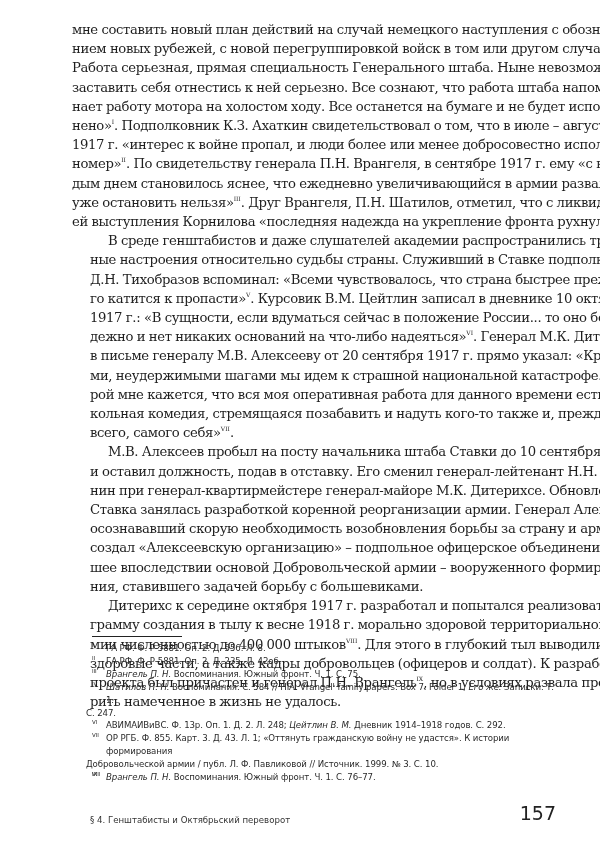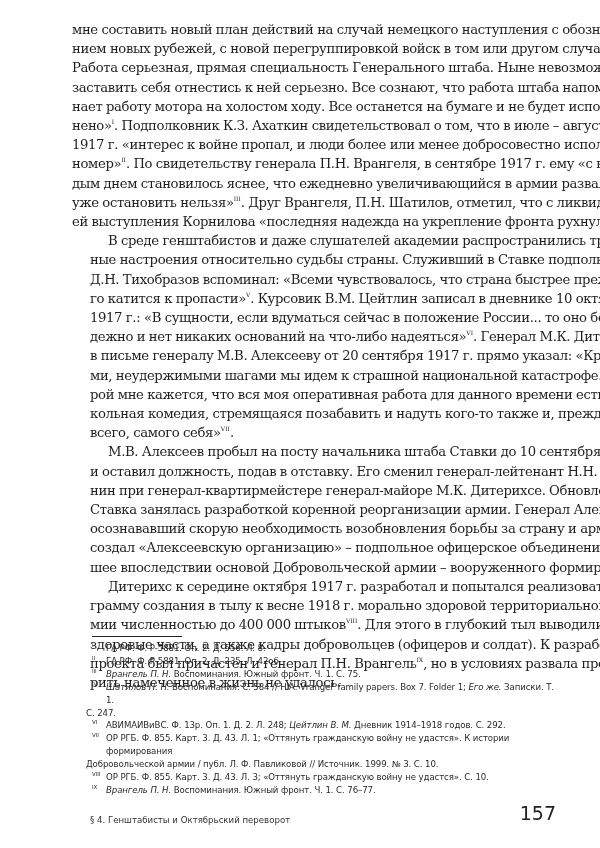--- a/index.html
+++ b/index.html
@@ -68,36 +68,37 @@
         <span class="line last">всего, самого себя»<sup class="fn">VII</sup>.</span>
       </p>
       <p class="indent">
         <span class="line" style="padding-left: 18px;">М.В. Алексеев пробыл на посту начальника штаба Ставки до 10 сентября 1917 г.</span>
         <span class="line">и оставил должность, подав в отставку. Его сменил генерал-лейтенант Н.Н. Духо-</span>
         <span class="line">нин при генерал-квартирмейстере генерал-майоре М.К. Дитерихсе. Обновленная</span>
         <span class="line">Ставка занялась разработкой коренной реорганизации армии. Генерал Алексеев,</span>
         <span class="line">осознававший скорую необходимость возобновления борьбы за страну и армию,</span>
         <span class="line">создал «Алексеевскую организацию» – подпольное офицерское объединение, став-</span>
         <span class="line">шее впоследствии основой Добровольческой армии – вооруженного формирова-</span>
+        <span class="line last">ния, ставившего задачей борьбу с большевиками.</span>
       </p>
       <p class="indent">
         <span class="line" style="padding-left: 18px;">Дитерихс к середине октября 1917 г. разработал и попытался реализовать про-</span>
         <span class="line">грамму создания в тылу к весне 1918 г. морально здоровой территориальной ар-</span>
         <span class="line">мии численностью до 400 000 штыков<sup class="fn">VIII</sup>. Для этого в глубокий тыл выводились</span>
         <span class="line">здоровые части, а также кадры добровольцев (офицеров и солдат). К разработке</span>
         <span class="line">проекта был причастен и генерал П.Н. Врангель<sup class="fn">IX</sup>, но в условиях развала претво-</span>
         <span class="line last">рить намеченное в жизнь не удалось.</span>
       </p>
     </div>
   <div class="rule"></div>
   <div class="footnotes" id="footnotes">
       <div class="fn-item"><span class="mark">I</span><span>ГА РФ. Ф. Р-5881. Оп. 2. Д. 556. Л. 8.</span></div>
       <div class="fn-item"><span class="mark">II</span><span>ГА РФ. Ф. Р-5881. Оп. 2. Д. 235. Л. 42об.</span></div>
       <div class="fn-item"><span class="mark">III</span><i>Врангель П. Н.</i><span> Воспоминания. Южный фронт. Ч. 1. С. 75.</span></div>
       <div class="fn-item"><span class="mark">IV</span><i>Шатилов П. Н.</i><span> Воспоминания. С. 584 // HIA. Vrangel' family papers. Box 7. Folder 1; </span><i>Его же.</i><span> Записки. Т. 1.</span><span class="cont">С. 247.</span></div>
       <div class="fn-item"><span class="mark">VI</span><span>АВИМАИВиВС. Ф. 13р. Оп. 1. Д. 2. Л. 248; </span><i>Цейтлин В. М.</i><span> Дневник 1914–1918 годов. С. 292.</span></div>
       <div class="fn-item"><span class="mark">VII</span><span>ОР РГБ. Ф. 855. Карт. 3. Д. 43. Л. 1; «Оттянуть гражданскую войну не удастся». К истории формирования</span><span class="cont">Добровольческой армии / публ. Л. Ф. Павликовой // Источник. 1999. № 3. С. 10.</span></div>
-      <div class="fn-item"><span class="mark">VIII</span><span>ОР РГБ. Ф. 855. Карт. 3. Д. 43. Л. 3; «Оттянуть гражданскую войну не удастся». С. 10.</span></div>
+      <div class="fn-item"><span class="mark">VIII</span></div>
       <div class="fn-item"><span class="mark">IX</span><i>Врангель П. Н.</i><span> Воспоминания. Южный фронт. Ч. 1. С. 76–77.</span></div>
     </div>
   <div class="footer-title">§ 4. Генштабисты и Октябрьский переворот</div>
   <div class="page-number">157</div>
 </div>
 
 </body></html>

